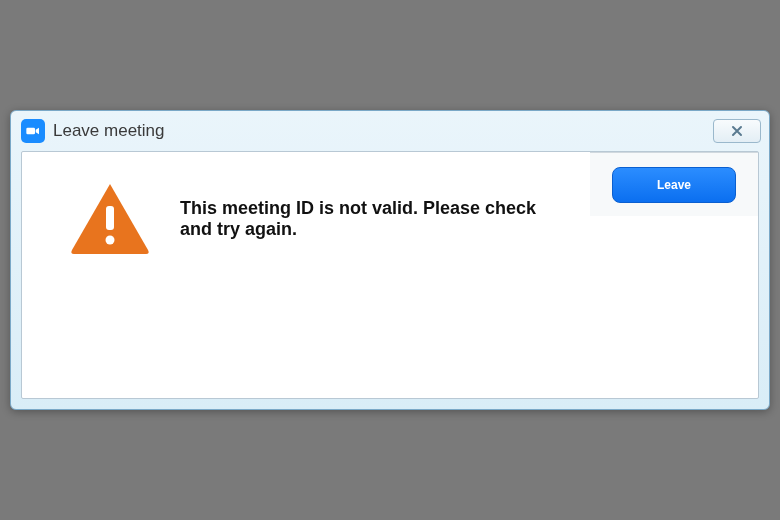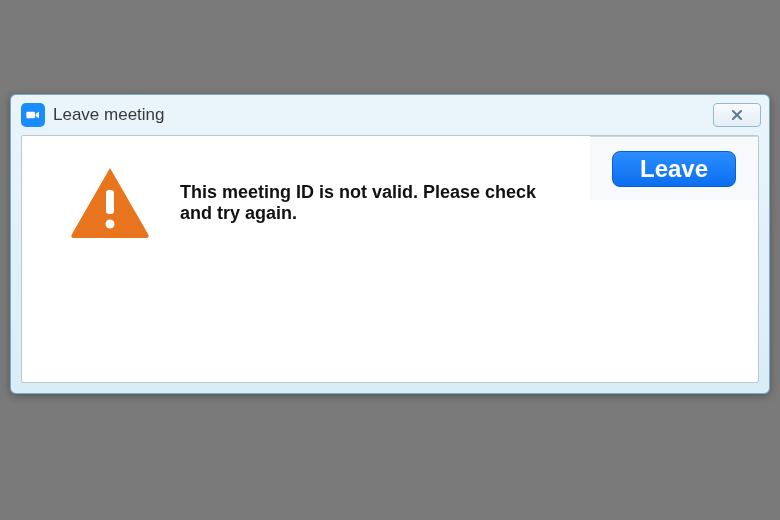--- a/index.html
+++ b/index.html
@@ -11,21 +11,21 @@
       width: 780px;
       height: 520px;
       background: #7a7a7a;
       font-family: "Segoe UI", Arial, sans-serif;
       overflow: hidden;
       position: relative;
     }
     .dialog {
       position: absolute;
       left: 10px;
-      top: 94px;
+      top: 110px;
       width: 760px;
       height: 300px;
       background: linear-gradient(to bottom, #eaf5fb, #d9edf7);
       border: 1px solid #7aa8c7;
       border-radius: 6px;
       box-shadow: 0 2px 8px rgba(0,0,0,0.3);
       display: flex;
       flex-direction: column;
     }
     .titlebar {
@@ -109,21 +109,21 @@
       justify-content: flex-end;
       padding: 0 22px;
     }
     .leave-btn {
       min-width: 124px;
       height: 36px;
       background: linear-gradient(to bottom, #2b8dff, #0b6ff0);
       border: 1px solid #0a5fd0;
       border-radius: 8px;
       color: #ffffff;
-      font-size: 24px;
+      font-size: 12px;
       font-weight: 600;
       display: flex;
       align-items: center;
       justify-content: center;
       cursor: pointer;
       padding: 0 20px;
     }
   </style>
 </head>
 <body>

